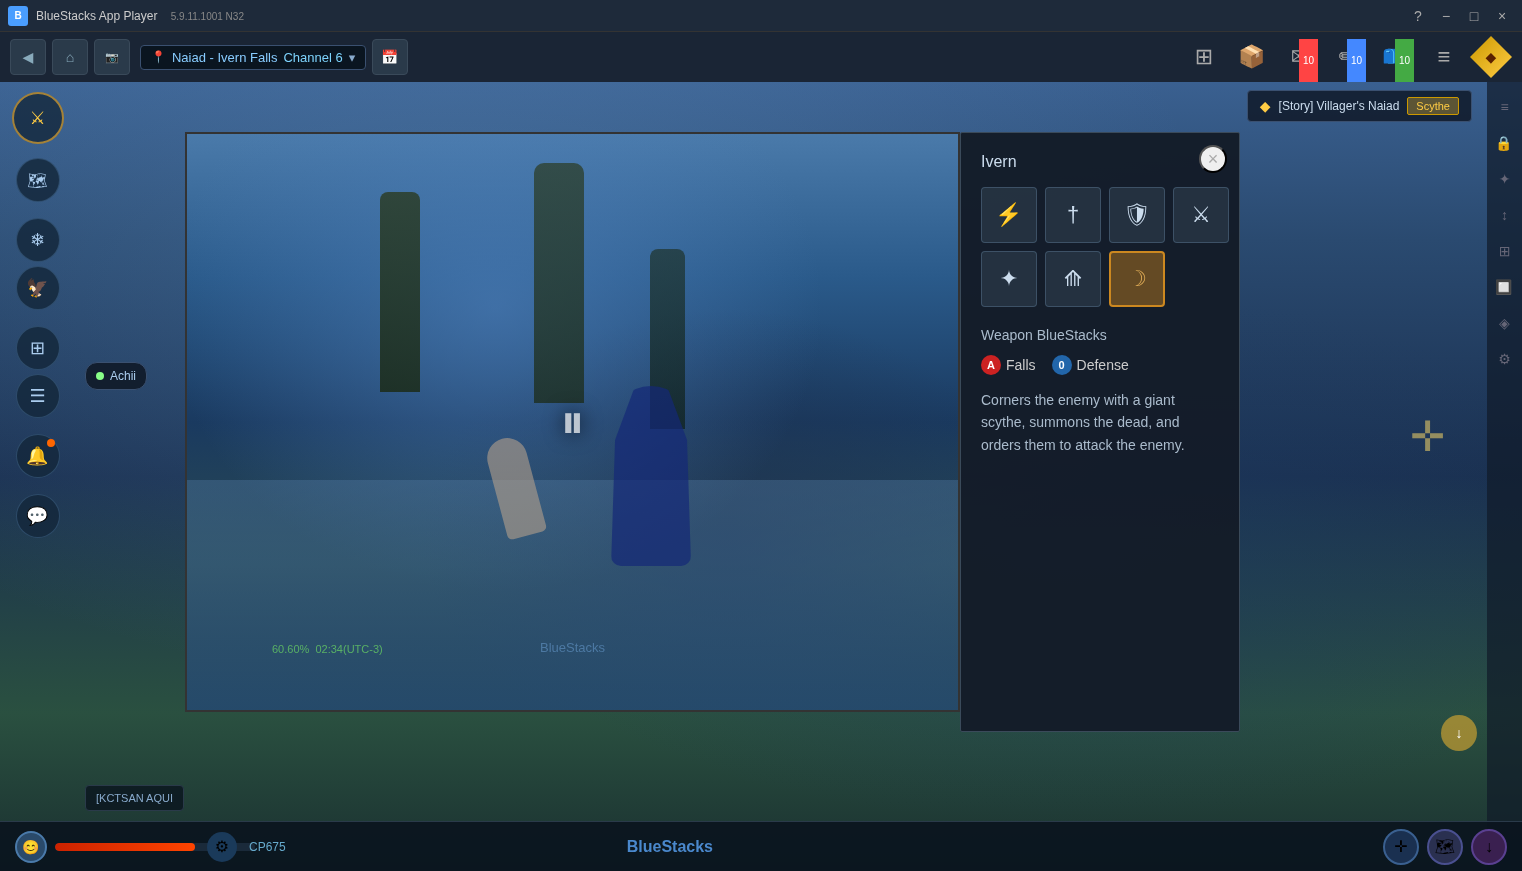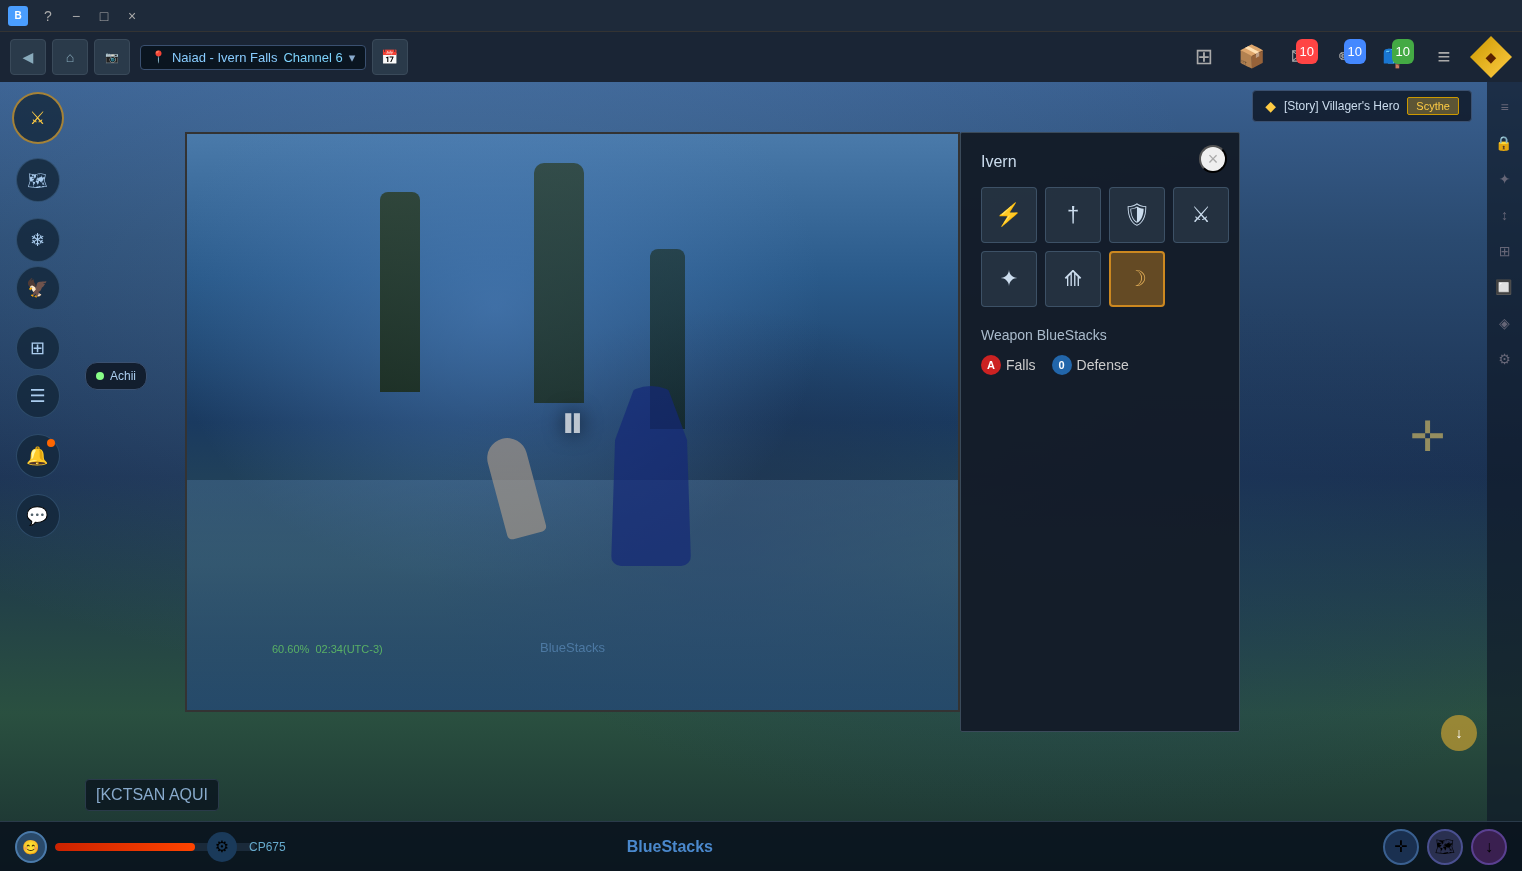--- a/index.html
+++ b/index.html
@@ -82,22 +82,22 @@
     }
     .top-icon-btn {
       width: 40px; height: 40px;
       display: flex; align-items: center; justify-content: center;
       color: #aaa; font-size: 18px; cursor: pointer;
       position: relative;
     }
     .top-icon-btn .badge {
       position: absolute; top: 2px; right: 2px;
       background: #ff4444; color: white;
-      border-radius: 6px; font-size: 13px;
-      padding: 5px 4px; min-width: 14px; text-align: center;
+      border-radius: 0; font-size: 10px;
+      padding: 16px 4px; min-width: 14px; text-align: center;
     }
     .top-icon-btn .badge.blue { background: #4488ff; }
     .top-icon-btn .badge.green { background: #44aa44; }
 
     
     #game-area {
       position: absolute;
       top: 82px; left: 0; right: 0; bottom: 0;
       background: linear-gradient(135deg, #1a3050 0%, #2a5080 30%, #1a2840 60%, #0a1520 100%);
       overflow: hidden;
@@ -336,21 +336,21 @@
     }
 
     .chat-box {
       position: absolute;
       bottom: 55px; left: 85px;
       background: rgba(10,20,30,0.8);
       border: 1px solid #2a3a4a;
       border-radius: 4px;
       padding: 6px 10px;
       color: #88aacc;
-      font-size: 16px;
+      font-size: 11px;
       z-index: 15;
       max-width: 150px;
     }
 
     
     .hud-circle {
       position: absolute;
       width: 52px; height: 52px;
       border-radius: 50%;
       background: rgba(20,40,60,0.8);
@@ -417,20 +417,23 @@
       color: rgba(100,200,100,0.8);
       font-size: 11px;
       z-index: 21;
     }
   </style>
 </head>
 <body>
 
 <div id="titlebar">
   <div class="app-icon">B</div>
+  <span class="title-text">
+    <span>BlueStacks App Player</span> &nbsp;&nbsp; <span style="font-size:10px;color:#888;">5.9.11.1001  N32</span>
+  </span>
   <div class="title-controls">
     <span title="Help">?</span>
     <span title="Minimize">−</span>
     <span title="Restore">□</span>
     <span class="close-btn" title="Close">×</span>
   </div>
 </div>
 
 <div id="top-toolbar">
   <div class="toolbar-btn">◀</div>
@@ -506,21 +509,21 @@
     <span>Achii</span>
   </div>
 
   <div class="chat-box" style="bottom:60px;left:85px;">
     <span>[KCTSAN
 AQUI</span>
   </div>
 
   <div class="quest-bar">
     <span style="color:#ffcc44;font-size:14px;">◆</span>
-    <span>[Story] Villager's Hero</span>
+    <span>[Story] Villager's Naiad</span>
     <button style="background:rgba(200,160,50,0.4);border:1px solid #cc9900;color:#ffcc44;padding:2px 8px;font-size:11px;cursor:pointer;border-radius:2px;">Scythe</button>
   </div>
 
   <div class="scroll-indicator">
     ↓
   </div>
 
   <div class="crosshair">✛</div>
 
   <div id="video-panel">
@@ -584,20 +587,21 @@
       <div class="stat-item">
         <div class="stat-icon attack">A</div>
         <span>Falls</span>
       </div>
       <div class="stat-item">
         <div class="stat-icon defense">0</div>
         <span>Defense</span>
       </div>
     </div>
 
+    <div class="weapon-description">Corners the enemy with a giant scythe, summons the dead, and orders them to attack the enemy.</div>
   </div>
 
   <div id="right-sidebar">
     <div class="right-sidebar-btn">≡</div>
     <div class="right-sidebar-btn">🔒</div>
     <div class="right-sidebar-btn">✦</div>
     <div class="right-sidebar-btn">↕</div>
     <div class="right-sidebar-btn">⊞</div>
     <div class="right-sidebar-btn">🔲</div>
     <div class="right-sidebar-btn">◈</div>

